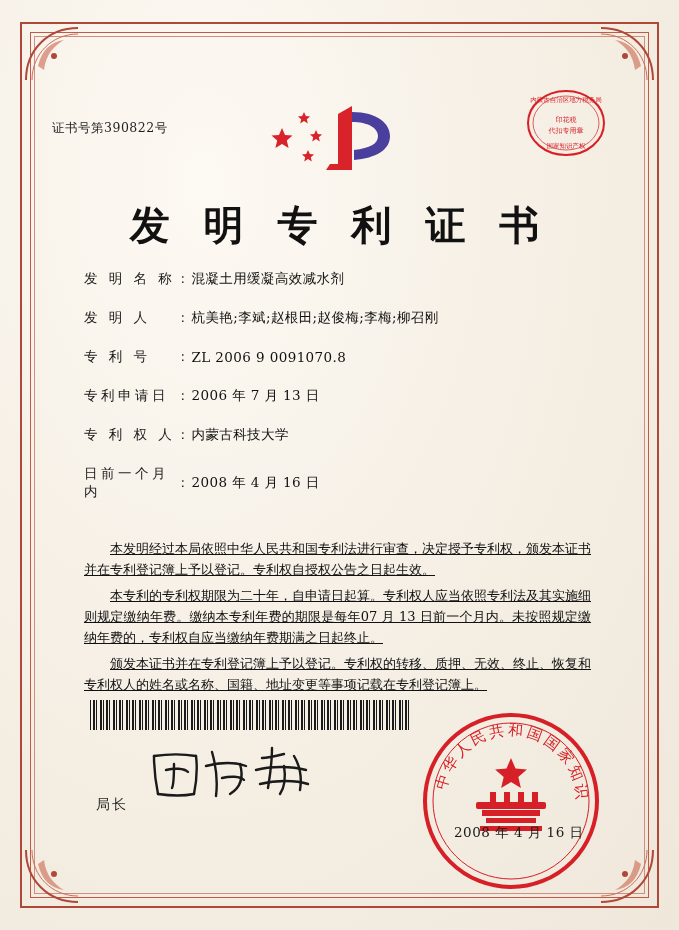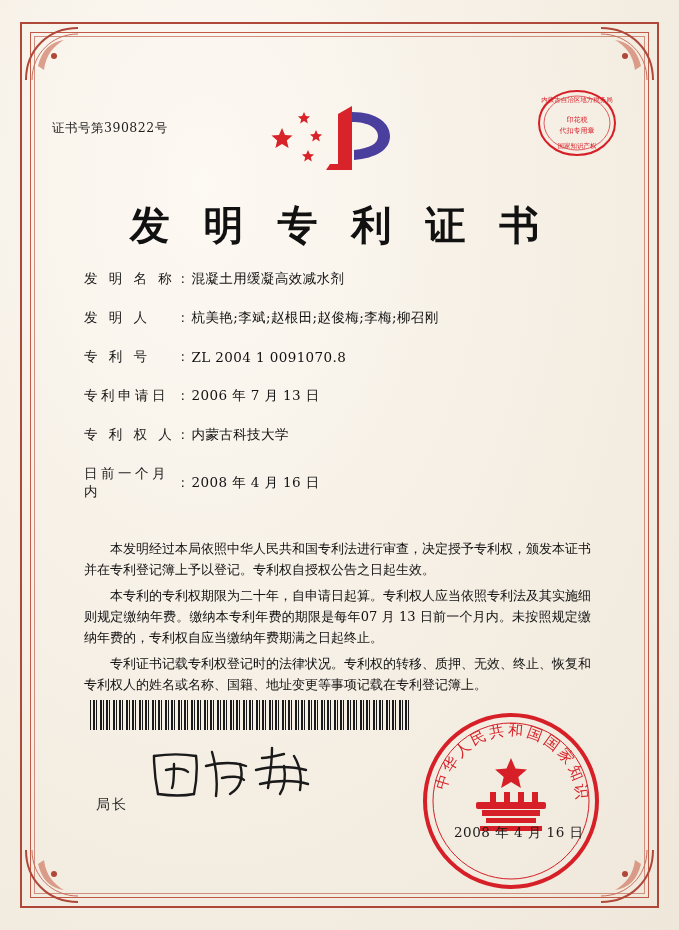--- a/index.html
+++ b/index.html
@@ -50,21 +50,21 @@
 
   
   .cert-no{
     position:absolute;left:8px;top:72px;
     font-size:12.5px;letter-spacing:0.5px;
     color:#1f1f1f;
   }
 
   
   .seal-top{
-    position:absolute;right:15px;top:32px;
+    position:absolute;right:26px;top:32px;
     width:86px;height:86px;
   }
 
   
   .logo{
     position:absolute;left:50%;top:50px;
     transform:translateX(-50%);
     width:160px;height:80px;
   }
 
@@ -103,21 +103,21 @@
     color:#111;
   }
 
   .body-text{
     position:absolute;left:40px;right:28px;top:490px;
     font-size:13px;
     line-height:21px;
     text-align:justify;
     color:#111;
   }
-  .body-text p{margin:0 16px 5px 0;text-indent:26px;}
+  .body-text p{margin:0 16px 5px 0;text-indent:26px;text-decoration:underline;}
 
   
   .barcode{
     position:absolute;left:46px;top:652px;
     width:320px;height:30px;
     background:repeating-linear-gradient(
       to right,
       #1a1a1a 0px, #1a1a1a 1px, transparent 1px, transparent 3px,
       #1a1a1a 3px, #1a1a1a 5px, transparent 5px, transparent 6px,
       #1a1a1a 6px, #1a1a1a 7px, transparent 7px, transparent 10px,
@@ -235,21 +235,21 @@
         <span class="val">混凝土用缓凝高效减水剂</span>
       </div>
       <div class="field">
         <span class="lbl">发 明 人</span>
         <span class="colon">：</span>
         <span class="val">杭美艳;李斌;赵根田;赵俊梅;李梅;柳召刚</span>
       </div>
       <div class="field">
         <span class="lbl">专 利 号</span>
         <span class="colon">：</span>
-        <span class="val">ZL 2004 1 0091070.8</span>
+        <span class="val">ZL 2006 9 0091070.8</span>
       </div>
       <div class="field">
         <span class="lbl">专利申请日</span>
         <span class="colon">：</span>
         <span class="val">2006 年 7 月 13 日</span>
       </div>
       <div class="field">
         <span class="lbl">专 利 权 人</span>
         <span class="colon">：</span>
         <span class="val">内蒙古科技大学</span>
@@ -257,21 +257,21 @@
       <div class="field">
         <span class="lbl">日前一个月内</span>
         <span class="colon">：</span>
         <span class="val">2008 年 4 月 16 日</span>
       </div>
     </div>
 
     <div class="body-text">
       <p>本发明经过本局依照中华人民共和国专利法进行审查，决定授予专利权，颁发本证书并在专利登记簿上予以登记。专利权自授权公告之日起生效。</p>
       <p>本专利的专利权期限为二十年，自申请日起算。专利权人应当依照专利法及其实施细则规定缴纳年费。缴纳本专利年费的期限是每年07 月 13 日前一个月内。未按照规定缴纳年费的，专利权自应当缴纳年费期满之日起终止。</p>
-      <p>专利证书记载专利权登记时的法律状况。专利权的转移、质押、无效、终止、恢复和专利权人的姓名或名称、国籍、地址变更等事项记载在专利登记簿上。</p>
+      <p>颁发本证书并在专利登记簿上予以登记。专利权的转移、质押、无效、终止、恢复和专利权人的姓名或名称、国籍、地址变更等事项记载在专利登记簿上。</p>
     </div>
 
     <div class="barcode"></div>
 
     <div class="director">局长</div>
 
     <div class="signature">
       <svg width="190" height="62" viewBox="0 0 190 62">
         <g fill="none" stroke="#1a1a1a" stroke-width="2.4" stroke-linecap="round">
           <path d="M10 14 C10 30 12 42 14 52"></path>

